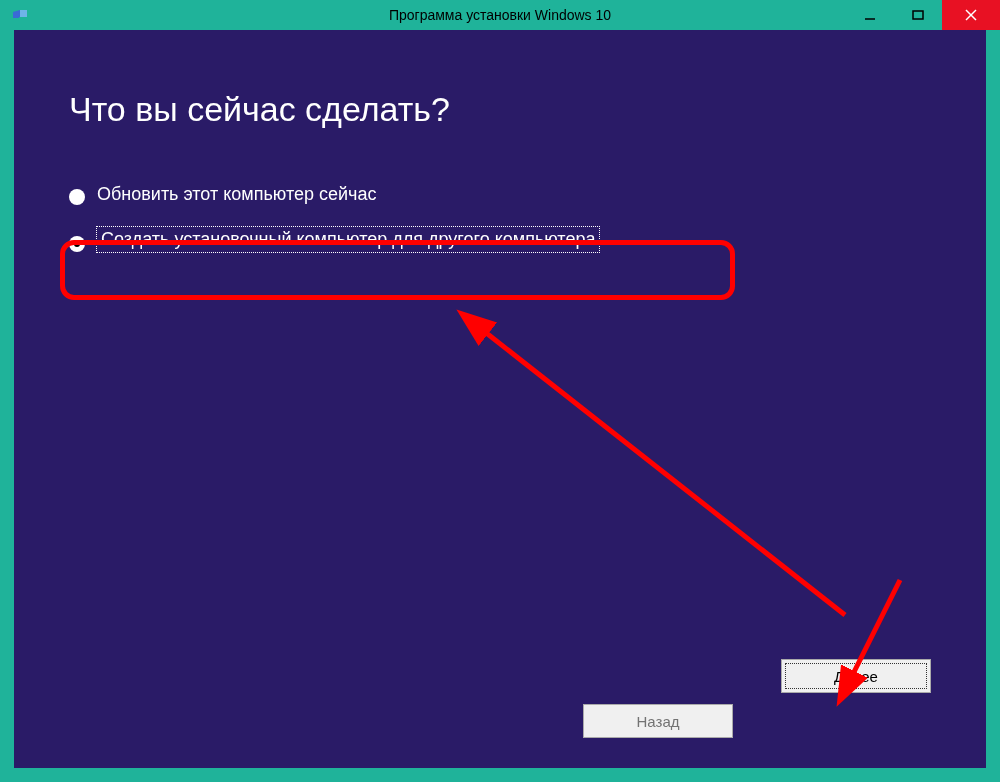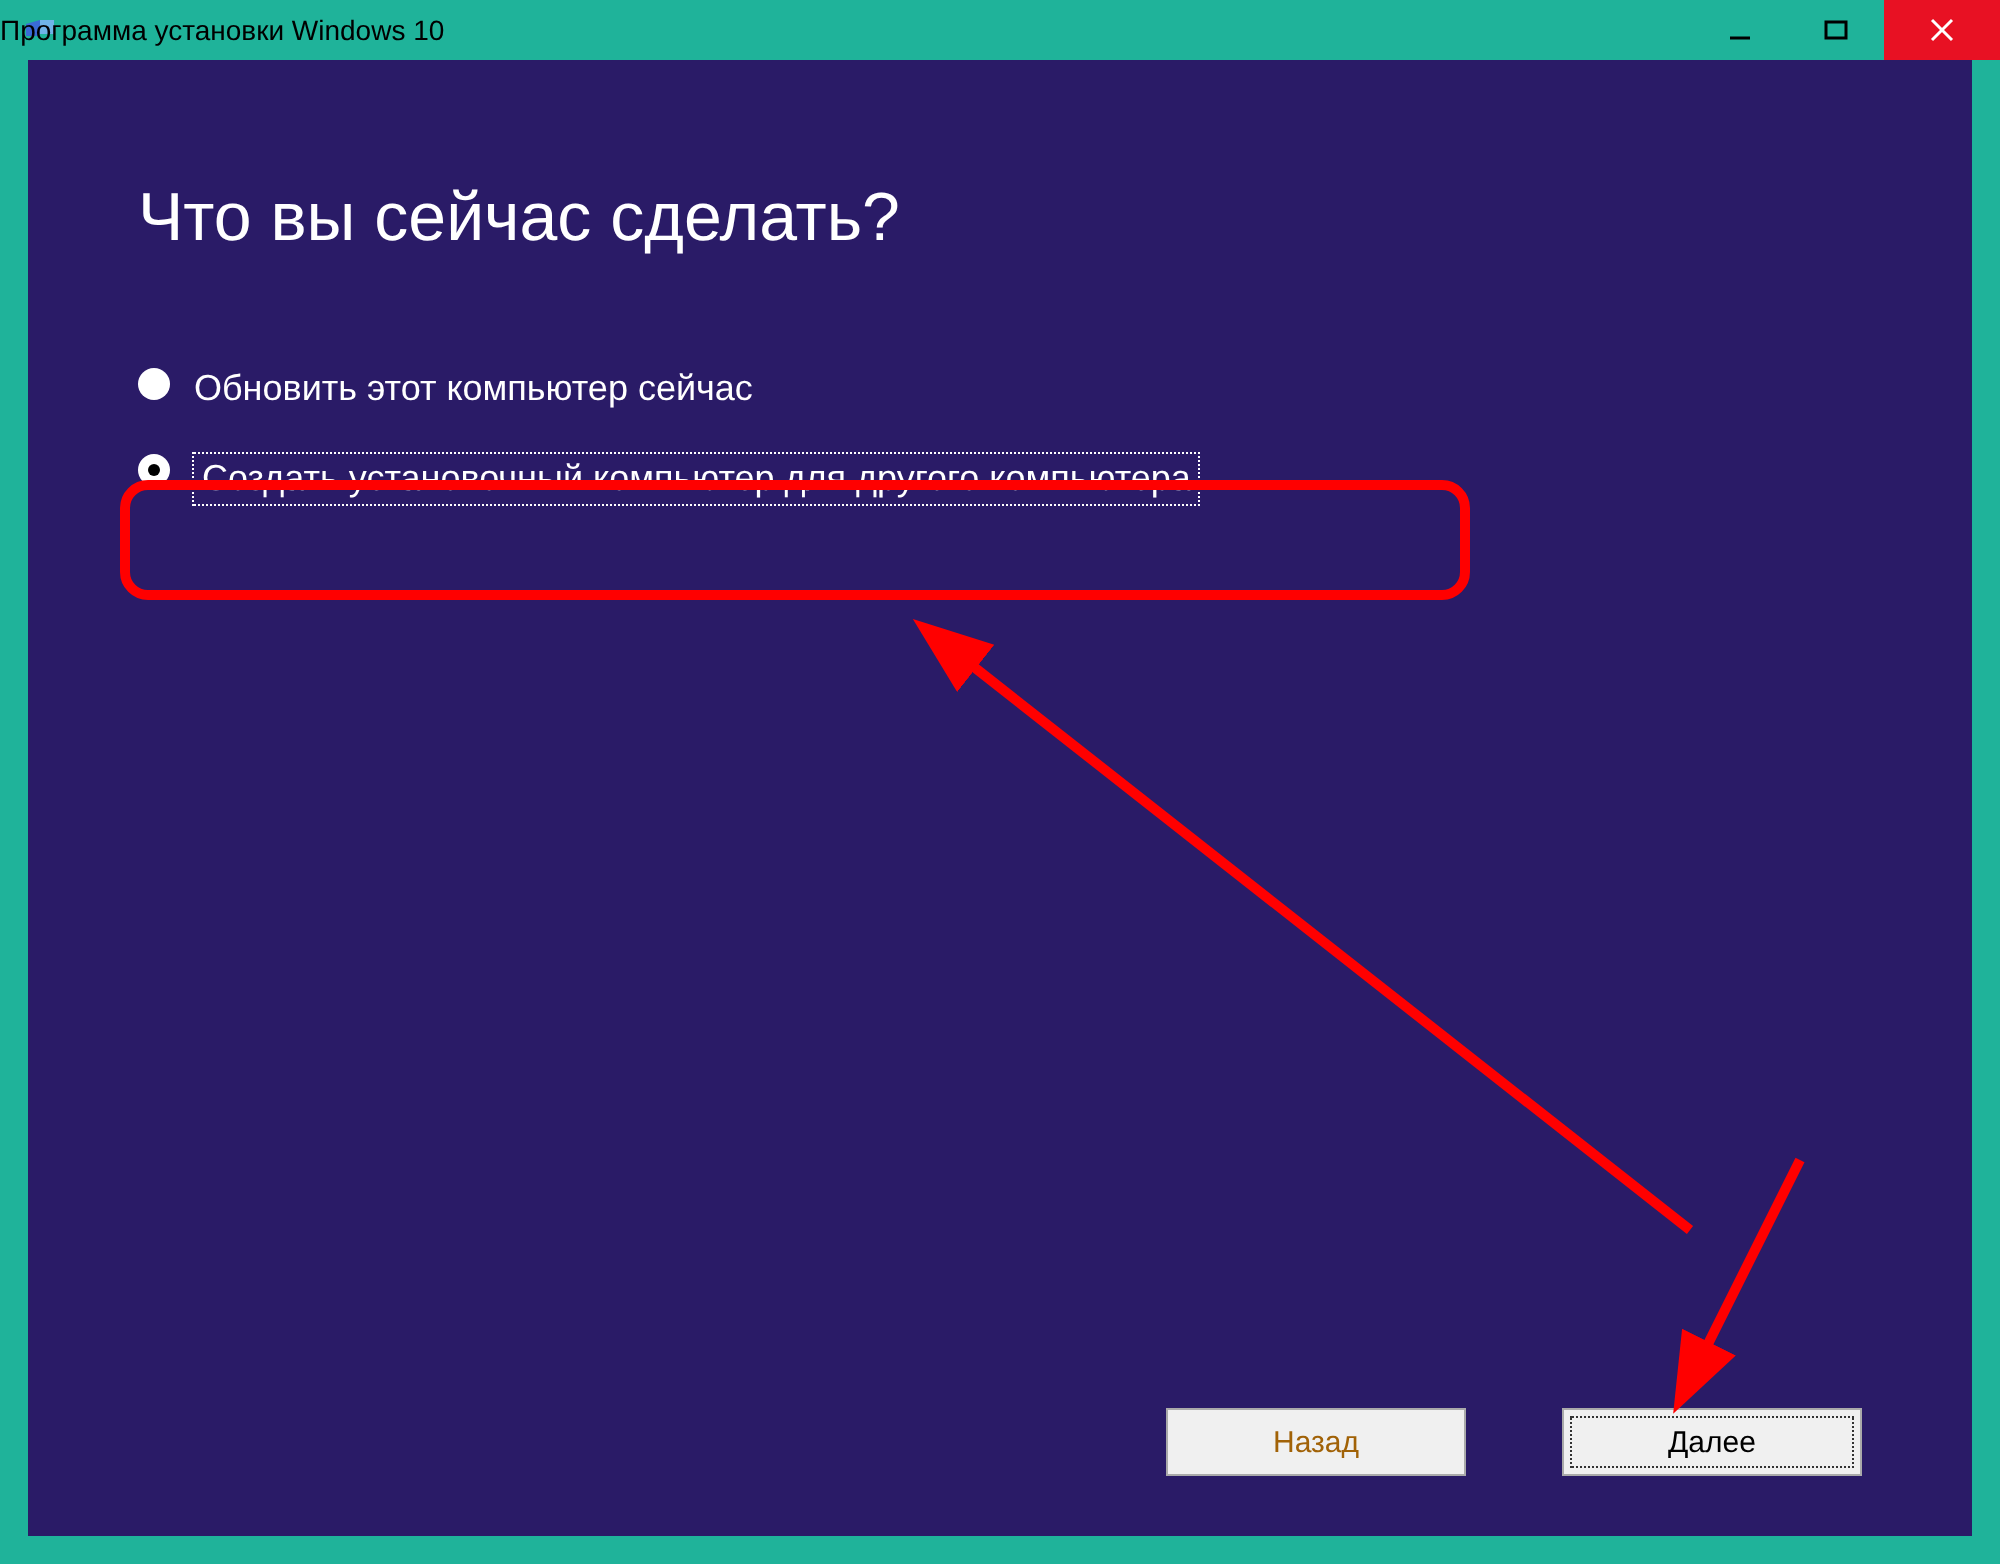--- a/index.html
+++ b/index.html
@@ -32,21 +32,21 @@
       height: 20px;
       margin-left: 10px;
       display: flex;
       align-items: center;
       justify-content: center;
     }
     .titlebar-title {
       position: absolute;
       left: 0;
       right: 0;
-      text-align: left;
+      text-align: center;
       color: #000;
       font-size: 14px;
       font-weight: 400;
       pointer-events: none;
     }
     .window-controls {
       position: absolute;
       right: 0;
       top: 0;
       display: flex;
@@ -83,21 +83,21 @@
       font-weight: 300;
       margin-bottom: 55px;
     }
     .radio-group {
       display: flex;
       flex-direction: column;
       gap: 22px;
     }
     .radio-row {
       display: flex;
-      align-items: flex-start;
+      align-items: flex-end;
       gap: 12px;
       position: relative;
     }
     .radio-outer {
       width: 16px;
       height: 16px;
       border-radius: 50%;
       background: #fff;
       display: flex;
       align-items: center;
@@ -141,22 +141,23 @@
       height: 34px;
       background: #f0f0f0;
       border: 1px solid #aaa;
       display: flex;
       align-items: center;
       justify-content: center;
       font-size: 15px;
       cursor: pointer;
     }
     .btn.disabled {
-      color: #a16207;
+      color: #737373;
       cursor: default;
+      margin-top: 45px;
     }
     .btn.primary {
       color: #000;
       position: relative;
       margin-left: 36px;
     }
     .btn.primary::after {
       content: "";
       position: absolute;
       inset: 3px;

